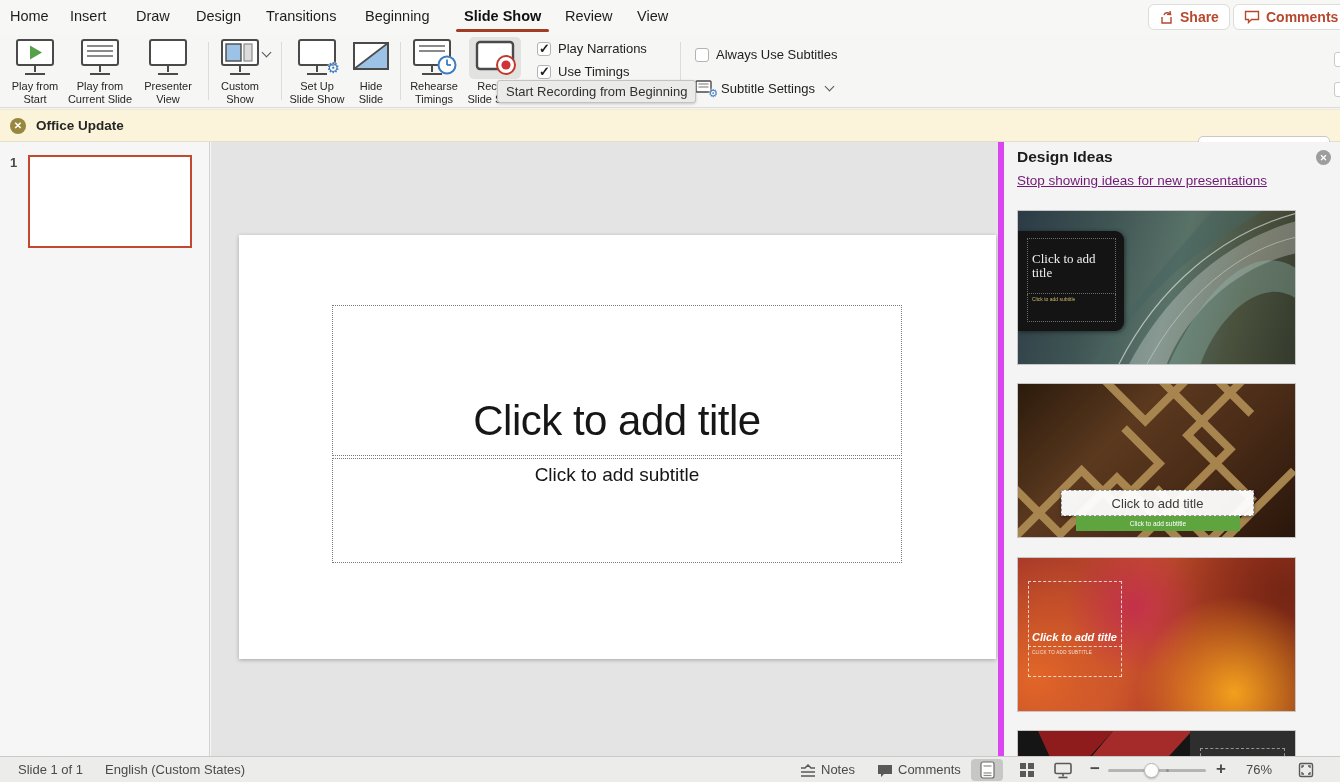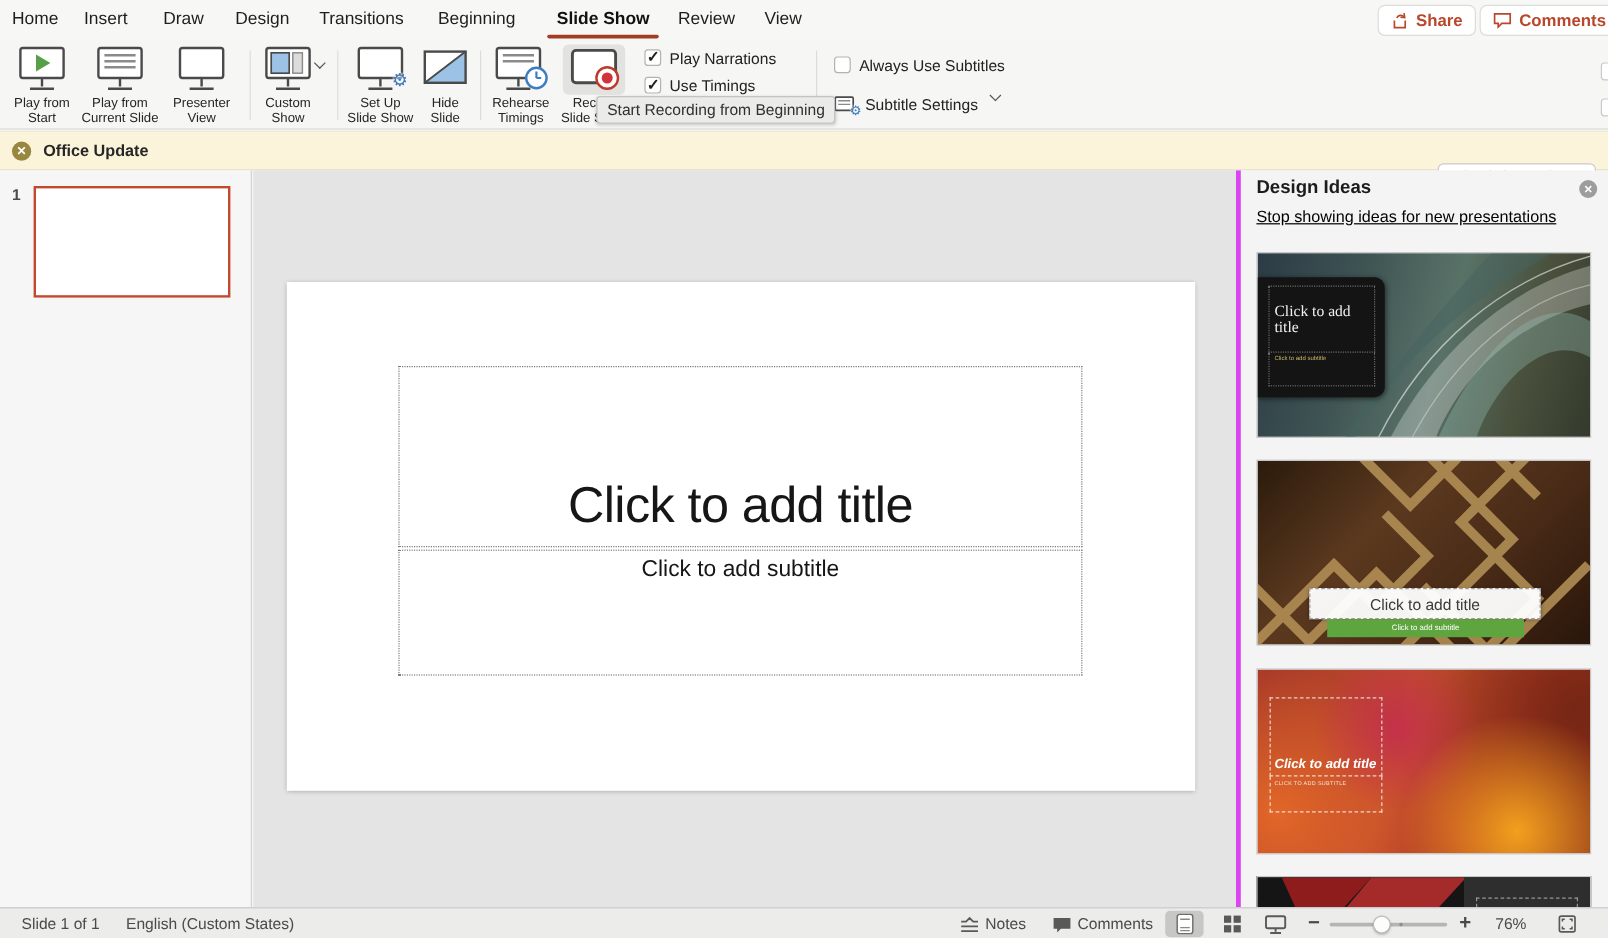--- a/index.html
+++ b/index.html
@@ -19,21 +19,21 @@
 
   
   .ribbon { position:absolute; top:34px; left:0; right:0; height:74px; background:#f6f6f4;
     border-bottom:1px solid #dadada; }
   .rbtn { position:absolute; top:3px; display:flex; flex-direction:column; align-items:center; }
   .rbtn .lbl { font-size:11px; line-height:12.5px; color:#262626; text-align:center;
     white-space:pre-line; margin-top:1px; }
   .iconwrap { height:42px; display:flex; align-items:center; justify-content:center; position:relative; }
   .iconwrap.hl { background:#e2e2e1; border-radius:5px; padding:0 4px; }
   .vdiv { position:absolute; top:8px; height:58px; width:1px; background:#dcdcda; }
-  .chkrow { position:absolute; display:flex; align-items:flex-start; gap:7px; font-size:13px; color:#222; }
+  .chkrow { position:absolute; display:flex; align-items:center; gap:7px; font-size:13px; color:#222; }
   .cbox { width:14px; height:14px; background:#fff; border:1px solid #b3b3b3; border-radius:3px;
     position:relative; flex:0 0 auto; }
   .cbox.checked::after { content:"✓"; position:absolute; left:1px; top:-2px;
     font-size:13px; font-weight:bold; color:#1f1f1f; }
   .chev { display:inline-block; width:7px; height:7px; border-right:1.6px solid #555;
     border-bottom:1.6px solid #555; transform:rotate(45deg); margin-left:4px; margin-top:-4px; }
   .gearglyph { position:absolute; font-size:15px; color:#3e7cc1; line-height:1;
     text-shadow:0 0 2px #f6f6f4, 0 0 2px #f6f6f4; }
   .edge-frag { position:absolute; right:-4px; width:10px; height:15px; background:#fff;
     border:1px solid #c9c9c9; border-radius:3px; }
@@ -66,27 +66,27 @@
   .canvas { position:absolute; top:142px; left:211px; width:819px; bottom:26px; background:#e4e4e4; }
   .slide { position:absolute; left:28px; top:93px; width:757px; height:424px; background:#fff;
     box-shadow:0 1px 4px rgba(0,0,0,.28); }
   .ph { position:absolute; left:93px; width:570px; border:1px dotted #7d7d7d;
     display:flex; justify-content:center; color:#161616; }
   .ph-title { top:70px; height:151px; align-items:flex-end; padding-bottom:10px;
     font-size:42px; font-weight:300; letter-spacing:-0.5px; }
   .ph-sub { top:223px; height:105px; align-items:flex-start; padding-top:5px; font-size:19px; }
 
   
-  .design { position:absolute; top:142px; right:0; width:310px; bottom:26px; background:#f4f4f4;
-    border-left:4px solid #d946ef; overflow:hidden;padding-left:35px; }
+  .design { position:absolute; top:142px; right:0; width:342px; bottom:26px; background:#f4f4f4;
+    border-left:6px solid #d946ef; overflow:hidden;padding-left:35px; }
   .design h2 { position:absolute; left:13px; top:6px; font-size:15.5px; color:#1c1c1c; }
   .dclose { position:absolute; right:9px; top:8px; width:15px; height:15px; border-radius:50%;
     background:#9d9d9d; color:#fff; font-size:9px; display:flex; align-items:center;
     justify-content:center; font-weight:bold; }
-  .dlink { position:absolute; left:13px; top:31px; font-size:13.5px; color:#000000;
+  .dlink { position:absolute; left:13px; top:31px; font-size:13.5px; color:#701a75;
     text-decoration:underline; }
   .dthumb { position:absolute; left:13px; width:279px; height:155px; border:1px solid #c6c6c6;
     overflow:hidden; background:#888; }
 
   
   .t-teal { background:linear-gradient(105deg,#2c3b45 0%,#3f5554 30%,#597268 55%,#49503c 78%,#343a2c 100%); }
   .t-teal .panel { position:absolute; left:0; top:20px; width:106px; height:100px; background:#141414;
     border-radius:0 9px 9px 0; box-shadow:1px 1px 4px rgba(0,0,0,.5); padding:7px 8px 0 9px; }
   .t-teal .tbox { border:1px dotted #6a6a6a; color:#efefef; font-family:"Liberation Serif", serif;
     font-size:13px; line-height:14px; padding:13px 4px 4px 4px; height:56px; }

